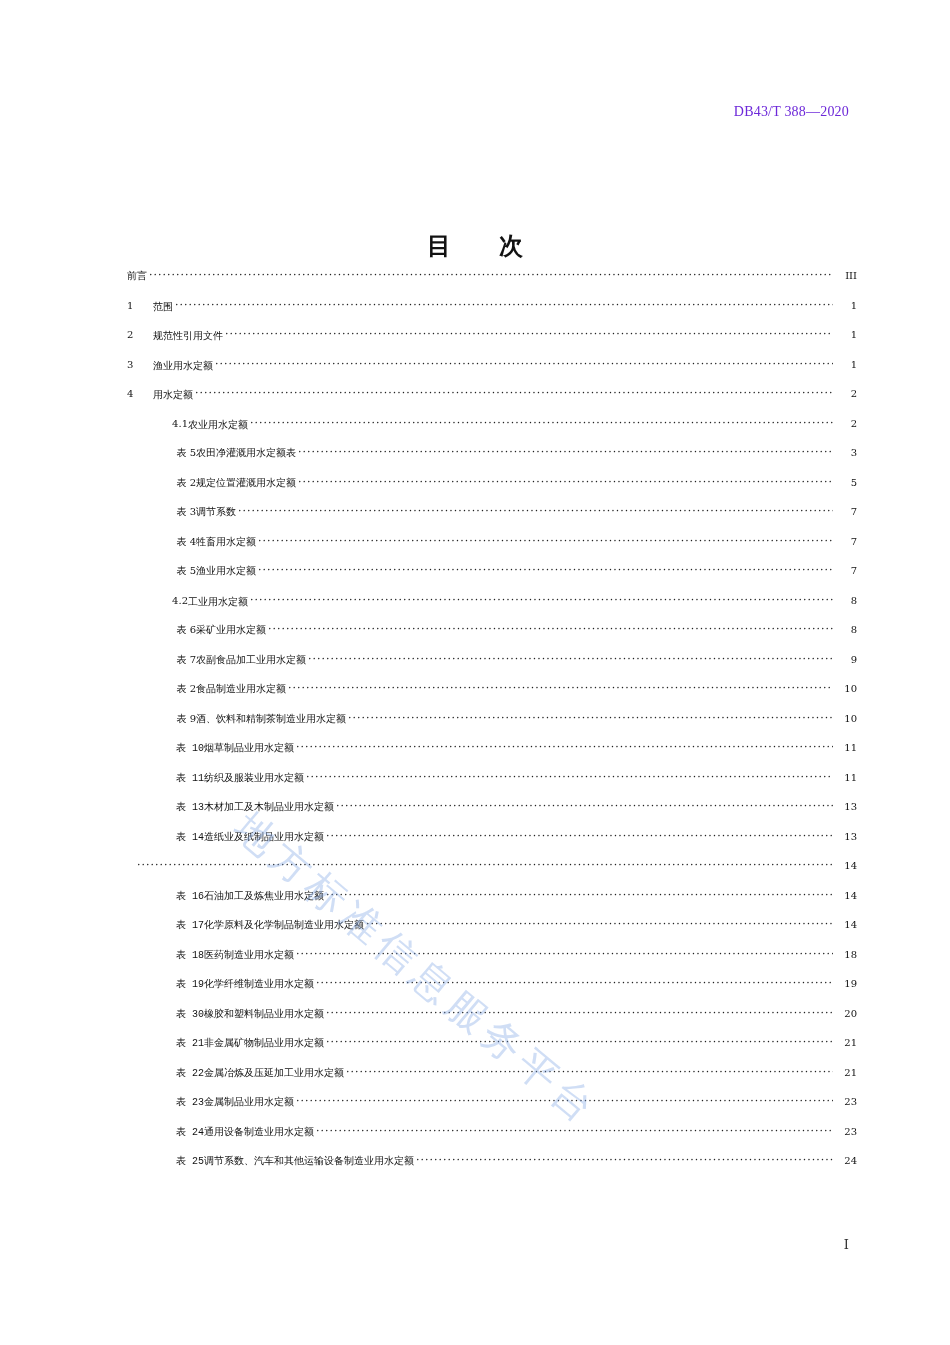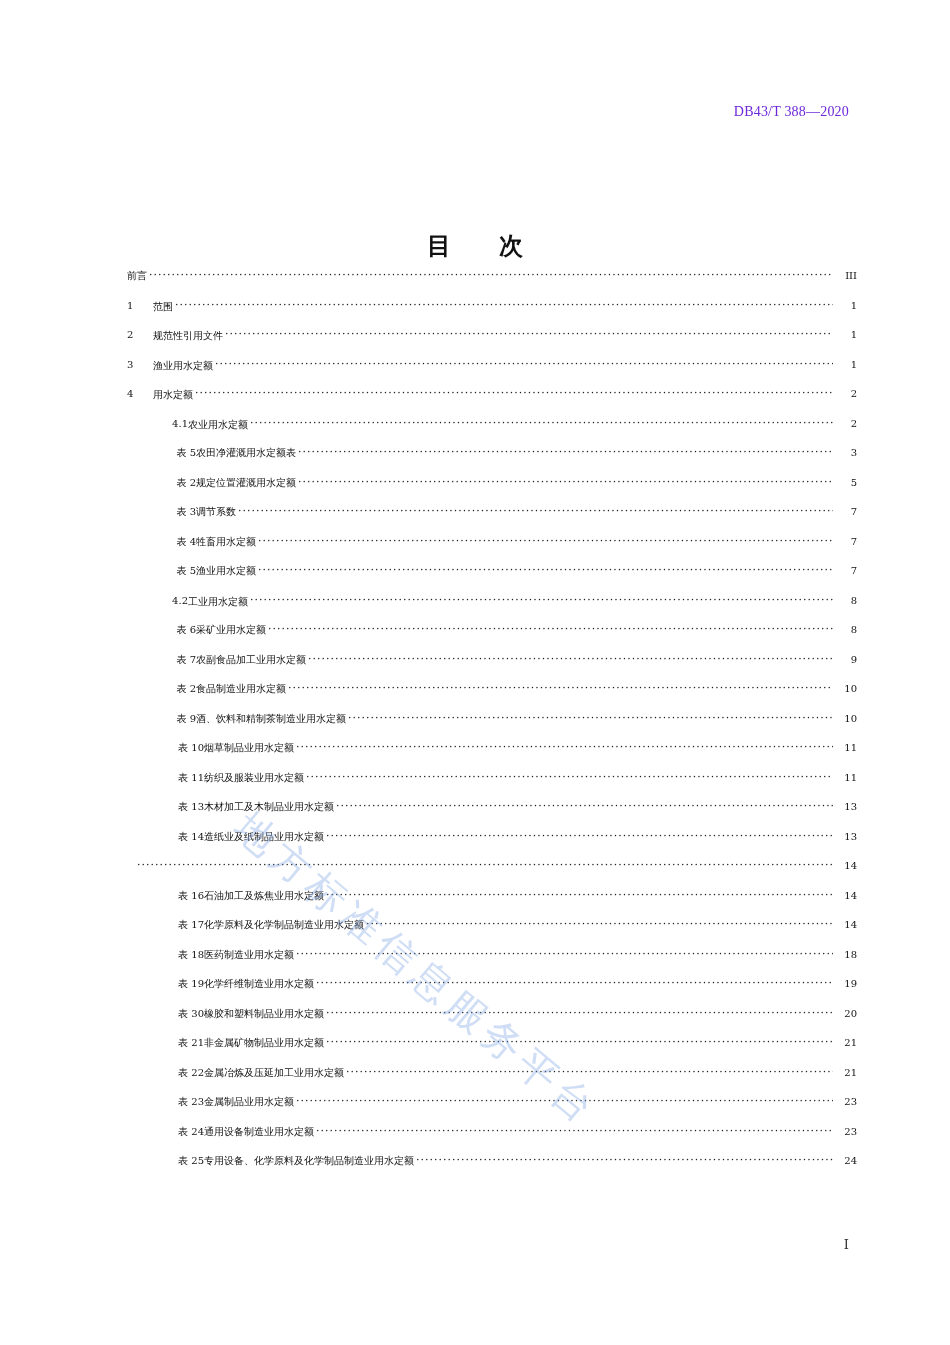--- a/index.html
+++ b/index.html
@@ -12,21 +12,21 @@
   .title .t1 { margin-right: 48px; }
   .toc { position: absolute; top: 269px; left: 127px; width: 730px; }
   .toc-row { display: flex; align-items: baseline; height: 29.5px; font-size: 10px; white-space: nowrap; }
   .toc-row .label { display: flex; }
   .toc-row .num { display: inline-block; }
   .toc-row.lvl0 .label { padding-left: 0; }
   .toc-row.lvl1 .label { padding-left: 19px; text-align: right; }
   .toc-row.lvl0 .num { width: 26px; }
   .toc-row.lvl1.sec .num { width: 42px; }
   .toc-row.lvl1.tbl .num { width: 50px; }
-  .toc-row.lvl1.tbl.two .num { width: 58px; }
+  .toc-row.lvl1.tbl.two .num { width: 58px; font-family: Liberation Mono, monospace; }
   .toc-row .leader { flex: 1; overflow: hidden; margin: 0 2px; letter-spacing: 1px; color: #222; font-size: 11px; }
   .toc-row .leader::before { content: "······································································································································································"; }
   .toc-row .leader.gap { margin-left: 10px; }
   .toc-row .page { width: 22px; text-align: right; }
   .page-footer { position: absolute; top: 1237px; right: 101px; font-size: 13px; color: #333; }
   .watermark { position: absolute; left: 258px; top: 800px; transform-origin: left top; transform: rotate(40deg);
                font-family: "DejaVu Sans", "Liberation Sans", sans-serif; font-size: 40px; letter-spacing: 6px;
                color: rgba(120,160,225,0.35); white-space: nowrap; pointer-events: none; }
 </style>
 </head>
@@ -270,21 +270,21 @@
       <span class="label">
         <span class="num">表 24</span>
         <span>通用设备制造业用水定额</span>
       </span>
       <span class="leader"></span>
       <span class="page">23</span>
     </div>
     <div class="toc-row lvl1 tbl two">
       <span class="label">
         <span class="num">表 25</span>
-        <span>专用设备、化学原料及化学制品制造业用水定额</span>
+        <span>调节系数、汽车和其他运输设备制造业用水定额</span>
       </span>
       <span class="leader"></span>
       <span class="page">24</span>
     </div>
   </div>
 
 <div class="page-footer">I</div>
 
 <div class="watermark">地方标准信息服务平台</div>
 

